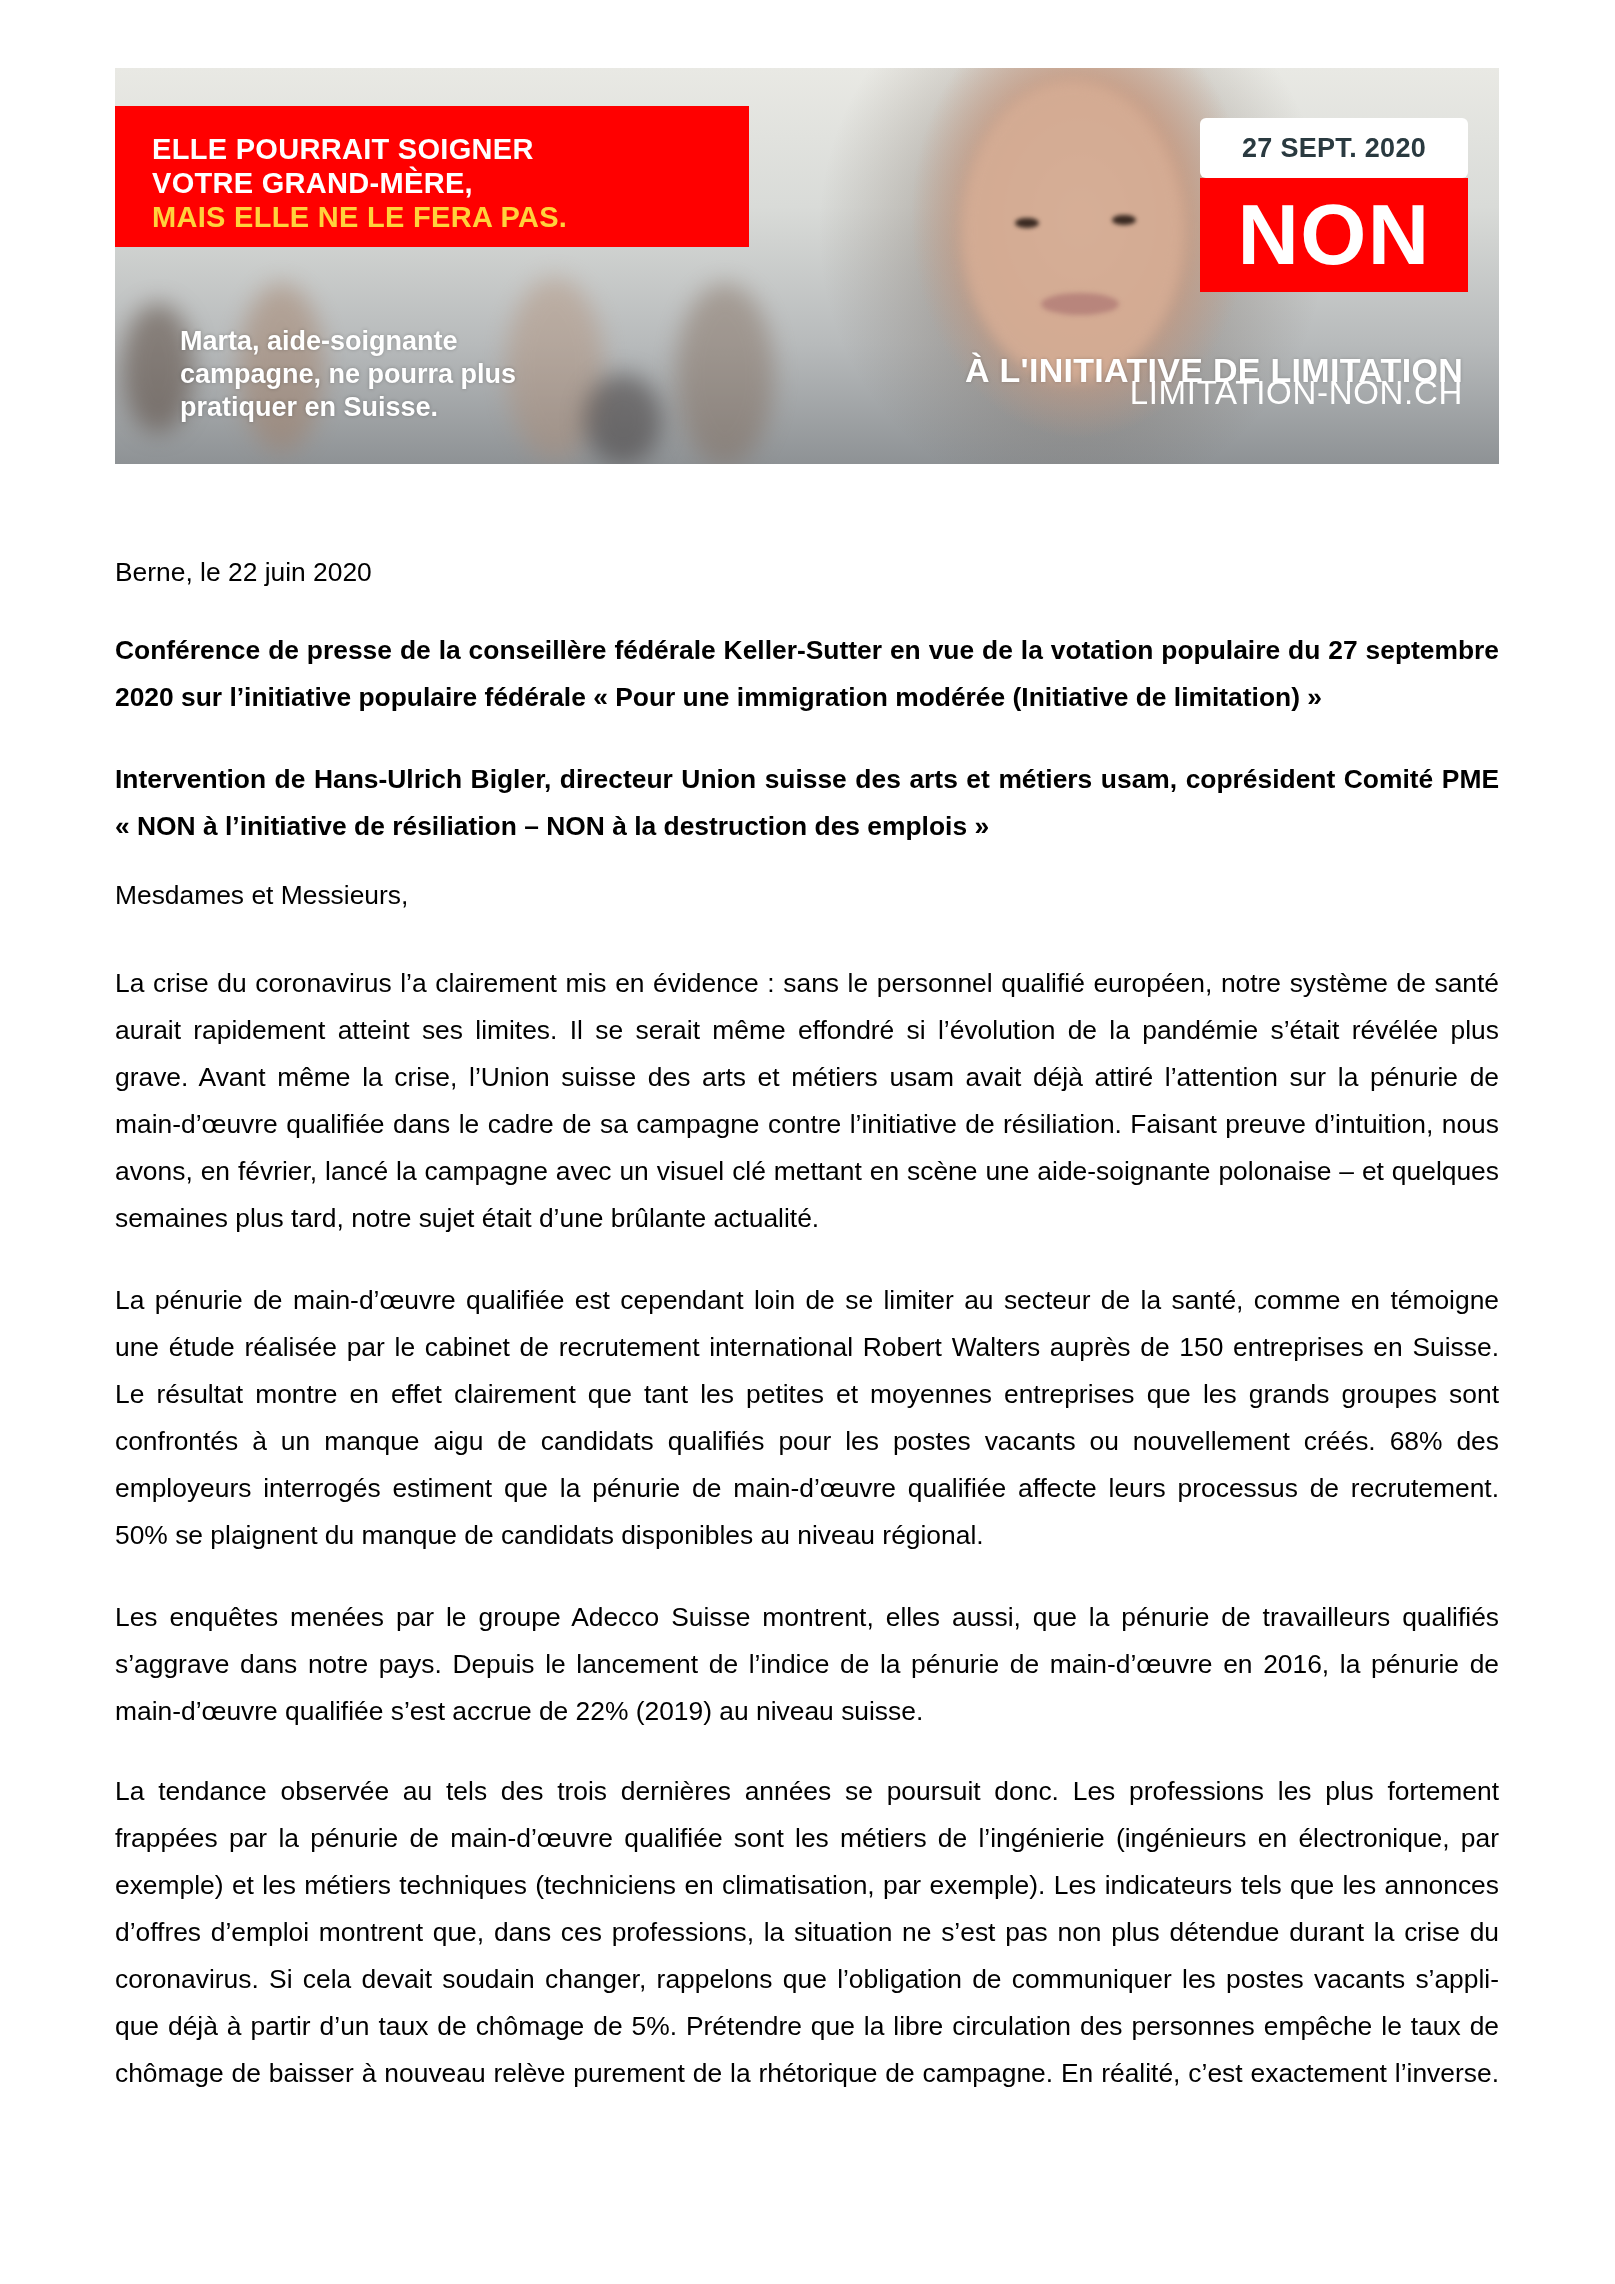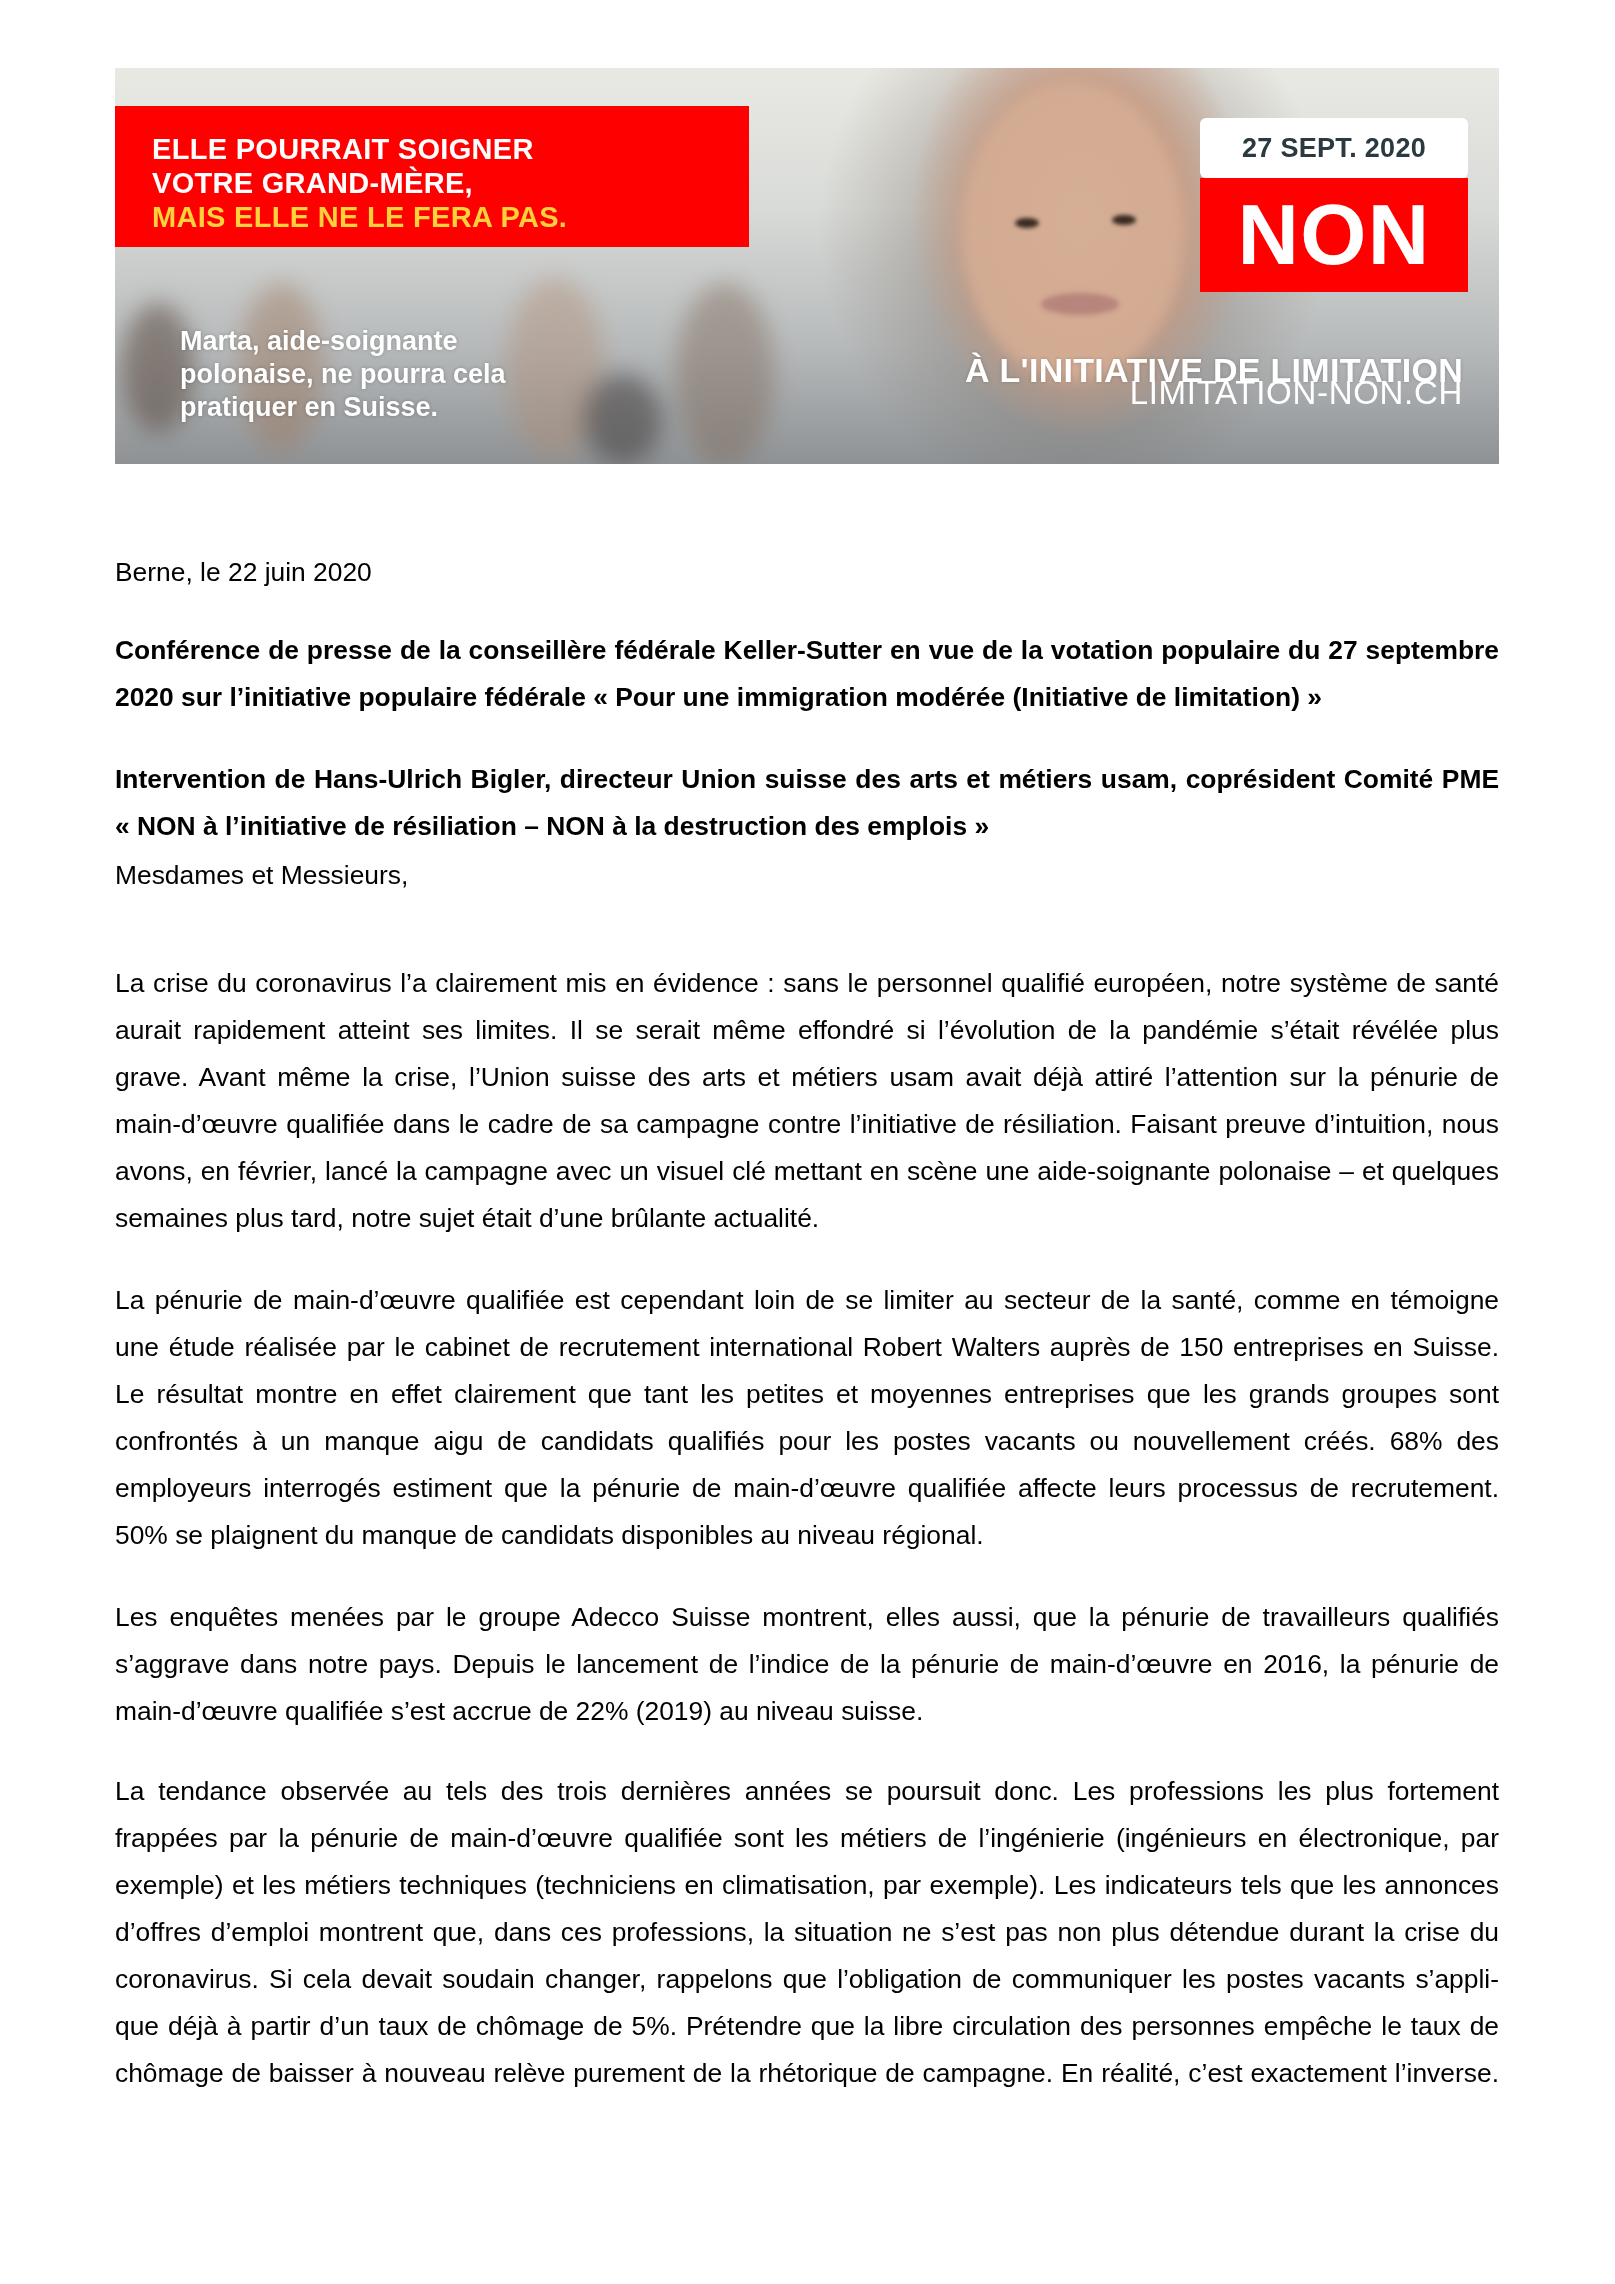--- a/index.html
+++ b/index.html
@@ -59,21 +59,21 @@
     .doc { position: absolute; left: 115px; width: 1384px; }
     .p {
       font-size: 26.4px; line-height: 47px; text-align: justify;
       margin: 0;
     }
     .p.bold { font-weight: bold; }
     .p.left { text-align: left; }
     .sp-date { top: 549px; }
     .sp-title { top: 627px; }
     .sp-intervention { top: 756px; }
-    .sp-salutation { top: 852px; }
+    .sp-salutation { top: 872px; }
     .sp-p1 { top: 960px; }
     .sp-p2 { top: 1277px; }
     .sp-p3 { top: 1594px; }
     .sp-p4 { top: 1768px; }
     .line-block { display: block; text-align: justify; text-align-last: justify; }
     .line-block.last { text-align-last: left; }
   </style>
 </head>
 <body>
 
@@ -91,21 +91,21 @@
   <div class="blur" style="left:926px;top:225px;width:78px;height:22px;background:#b8857c;filter:blur(2.6px)"></div>
 
   <div class="red-box">
     <div class="line l1">ELLE POURRAIT SOIGNER</div>
     <div class="line l2">VOTRE GRAND-MÈRE,</div>
     <div class="line l3">MAIS ELLE NE LE FERA PAS.</div>
   </div>
 
   <div class="sub-caption">
     <div>Marta, aide-soignante</div>
-    <div>polonaise, ne pourra cela</div>
+    <div>campagne, ne pourra plus</div>
     <div>pratiquer en Suisse.</div>
   </div>
 
   <div class="date-box">27 SEPT. 2020</div>
   <div class="non-box">NON</div>
 
   <div class="initiative">À L'INITIATIVE DE LIMITATION</div>
   <div class="site">LIMITATION-NON.CH</div>
 </div>
 

